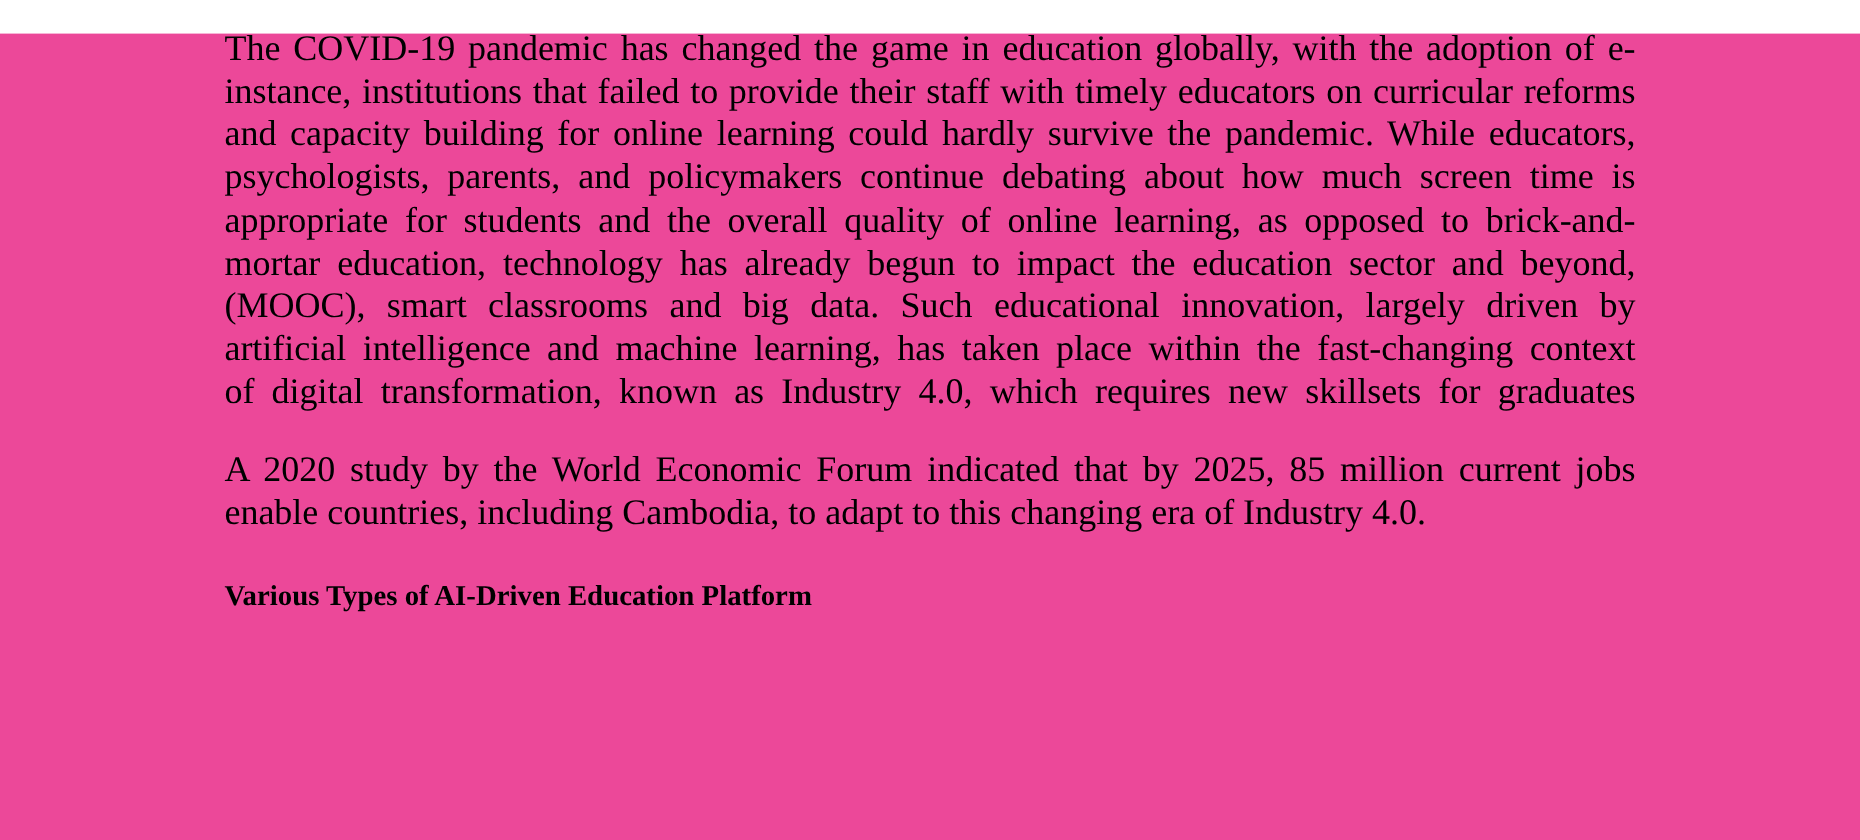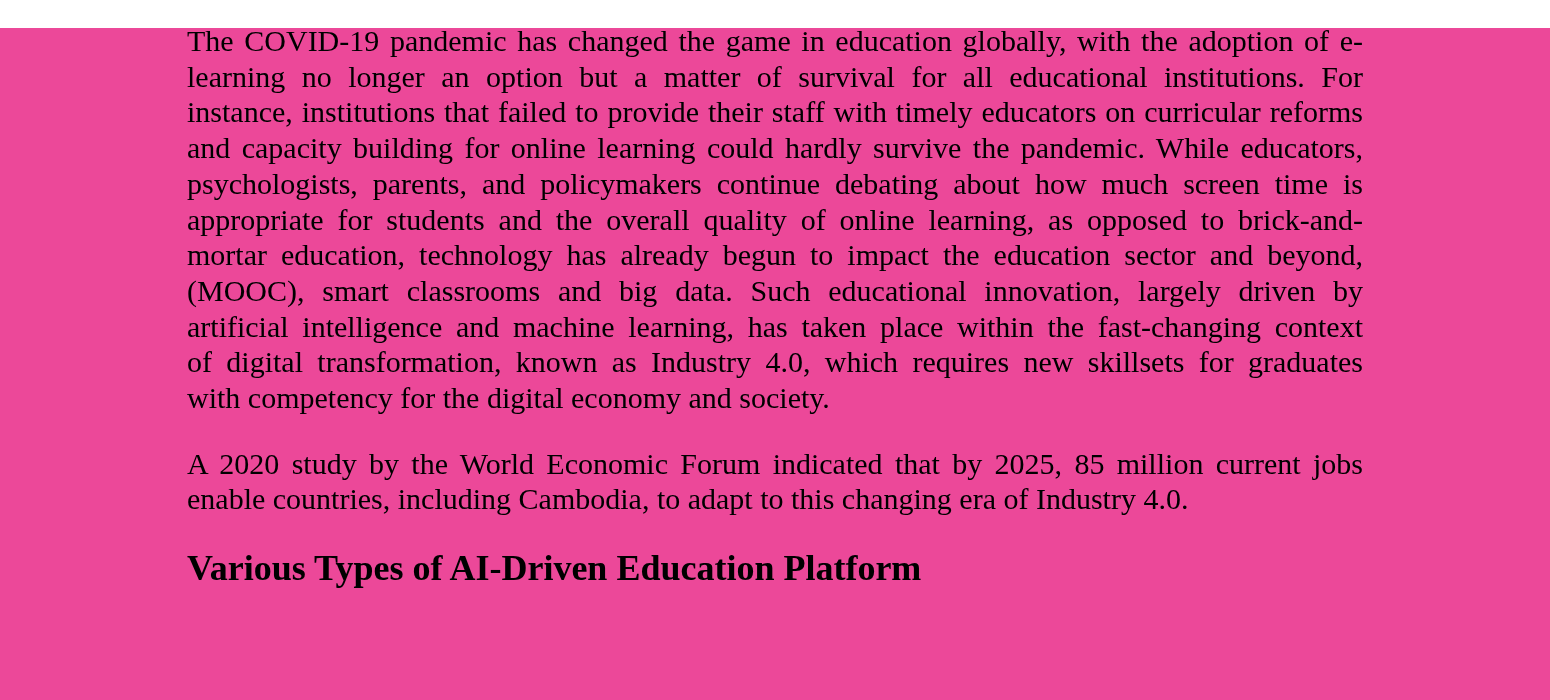--- a/index.html
+++ b/index.html
@@ -33,43 +33,41 @@
     text-align-last: justify;
     white-space: normal;
   }
   .line.last {
     text-align-last: left;
   }
   .heading {
     margin: 0;
     font-family: "Liberation Serif", "DejaVu Serif", serif;
     font-weight: bold;
-    font-size: 36px;
+    font-size: 24px;
     line-height: 42px;
     color: #000000;
     text-align: left;
   }
 </style>
 </head>
 <body>
 
 <div class="page">
   <div class="content">
     <div class="para">
         <div class="line">The COVID-19 pandemic has changed the game in education globally, with the adoption of e-</div>
-        <div class="line">learning no longer an option but a matter of survival for all educational institutions. For</div>
         <div class="line">instance, institutions that failed to provide their staff with timely educators on curricular reforms</div>
         <div class="line">and capacity building for online learning could hardly survive the pandemic. While educators,</div>
         <div class="line">psychologists, parents, and policymakers continue debating about how much screen time is</div>
         <div class="line">appropriate for students and the overall quality of online learning, as opposed to brick-and-</div>
         <div class="line">mortar education, technology has already begun to impact the education sector and beyond,</div>
         <div class="line">(MOOC), smart classrooms and big data. Such educational innovation, largely driven by</div>
         <div class="line">artificial intelligence and machine learning, has taken place within the fast-changing context</div>
         <div class="line">of digital transformation, known as Industry 4.0, which requires new skillsets for graduates</div>
-        <div class="line last">with competency for the digital economy and society.</div>
       </div>
     <div class="para">
         <div class="line">A 2020 study by the World Economic Forum indicated that by 2025, 85 million current jobs</div>
         <div class="line last">enable countries, including Cambodia, to adapt to this changing era of Industry 4.0.</div>
       </div>
     <h2 class="heading">Various Types of AI-Driven Education Platform</h2>
   </div>
 </div>
 
 </body></html>

